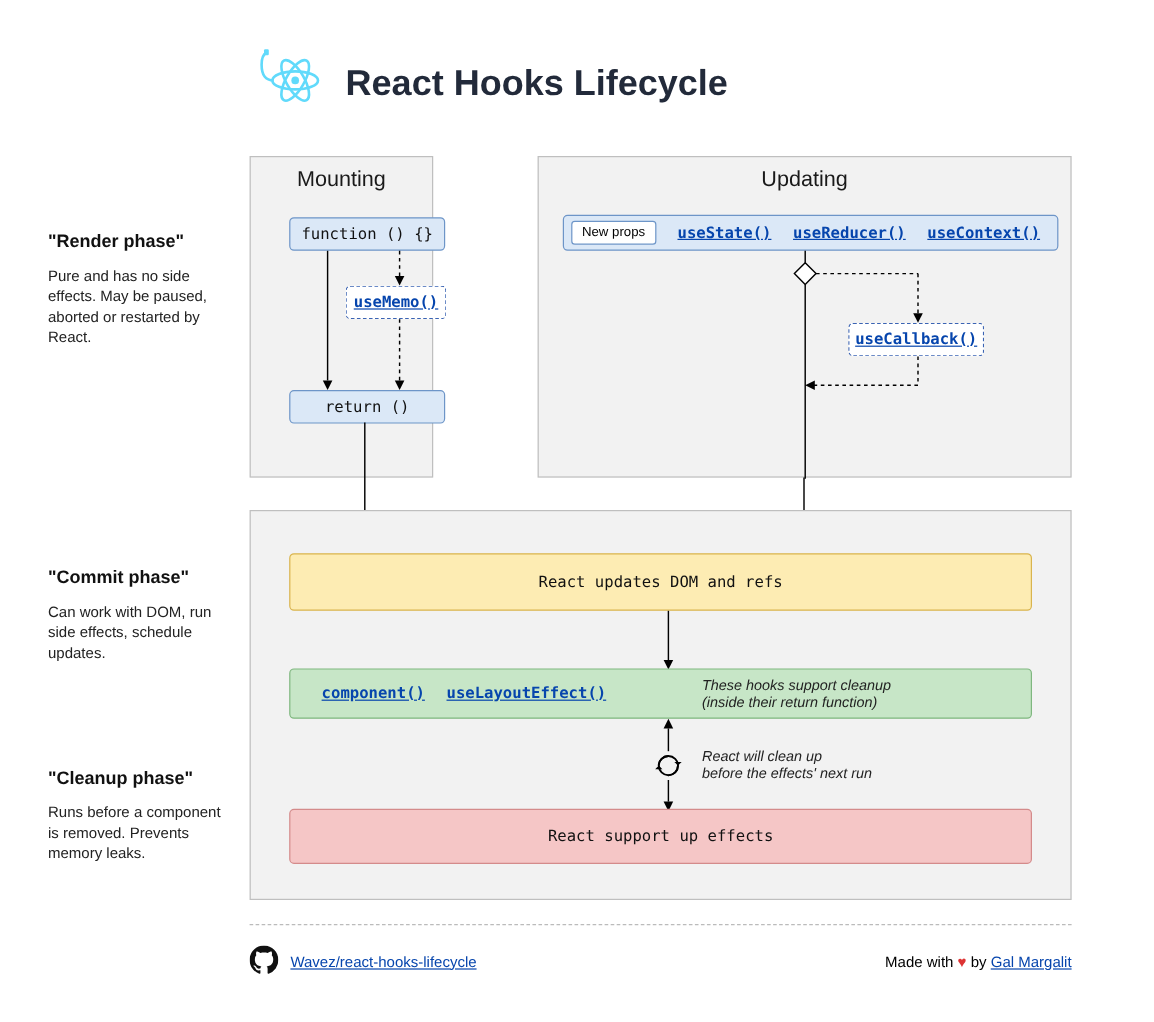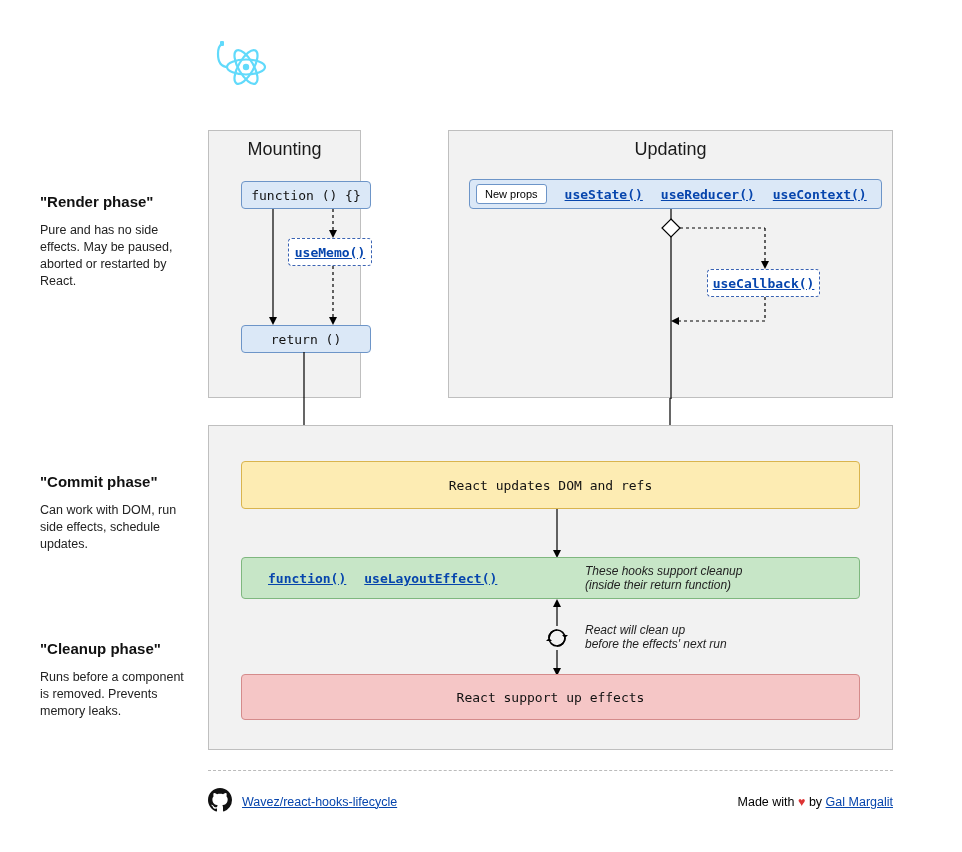--- a/index.html
+++ b/index.html
@@ -162,20 +162,21 @@
       <g fill="none" stroke="#61dafb" stroke-width="2.2">
         <ellipse cx="36" cy="27" rx="19" ry="7.5"></ellipse>
         <ellipse cx="36" cy="27" rx="19" ry="7.5" transform="rotate(60 36 27)"></ellipse>
         <ellipse cx="36" cy="27" rx="19" ry="7.5" transform="rotate(120 36 27)"></ellipse>
       </g>
       <circle cx="36" cy="27" r="3.2" fill="#61dafb"></circle>
       <path d="M 18 27 Q 8 27 8 14 Q 8 6 12 4" fill="none" stroke="#61dafb" stroke-width="2.2"></path>
       <rect x="10" y="1" width="4" height="5" rx="1" fill="#61dafb"></rect>
     </svg>
   </span>
+  <h1 class="title">React Hooks Lifecycle</h1>
 </div>
 
 <div class="phase-col" style="top:193px;">
   <div class="phase-title">"Render phase"</div>
   <div class="phase-desc">Pure and has no side effects. May be paused, aborted or restarted by React.</div>
 </div>
 <div class="phase-col" style="top:473px;">
   <div class="phase-title">"Commit phase"</div>
   <div class="phase-desc">Can work with DOM, run side effects, schedule updates.</div>
 </div>
@@ -254,21 +255,21 @@
 
 <div class="panel panel-lower">
   <div class="node node-yellow" style="left:32px; top:35px; right:32px; height:48px;">
     <span>React updates DOM and refs</span>
   </div>
   <svg class="arrow" style="left:342px; top:83px; width:20px; height:50px;">
     <line x1="6" y1="0" x2="6" y2="41" stroke="#000" stroke-width="1.2"></line>
     <polygon points="6,49 2,41 10,41" fill="#000"></polygon>
   </svg>
   <div class="node node-green" style="left:32px; top:131px; right:32px; height:42px;">
-    <a class="hook-link">function()</a>
+    <a class="hook-link">component()</a>
     <span style="width:18px;"></span>
     <a class="hook-link">useLayoutEffect()</a>
   </div>
   <div class="note-italic" style="left:376px; top:138px;">
     <div>These hooks support cleanup</div>
     <div>(inside their return function)</div>
   </div>
 
   <svg class="arrow" style="left:328px; top:173px; width:40px; height:77px;">
     <line x1="20" y1="8" x2="20" y2="69" stroke="#000" stroke-width="1.2"></line>

